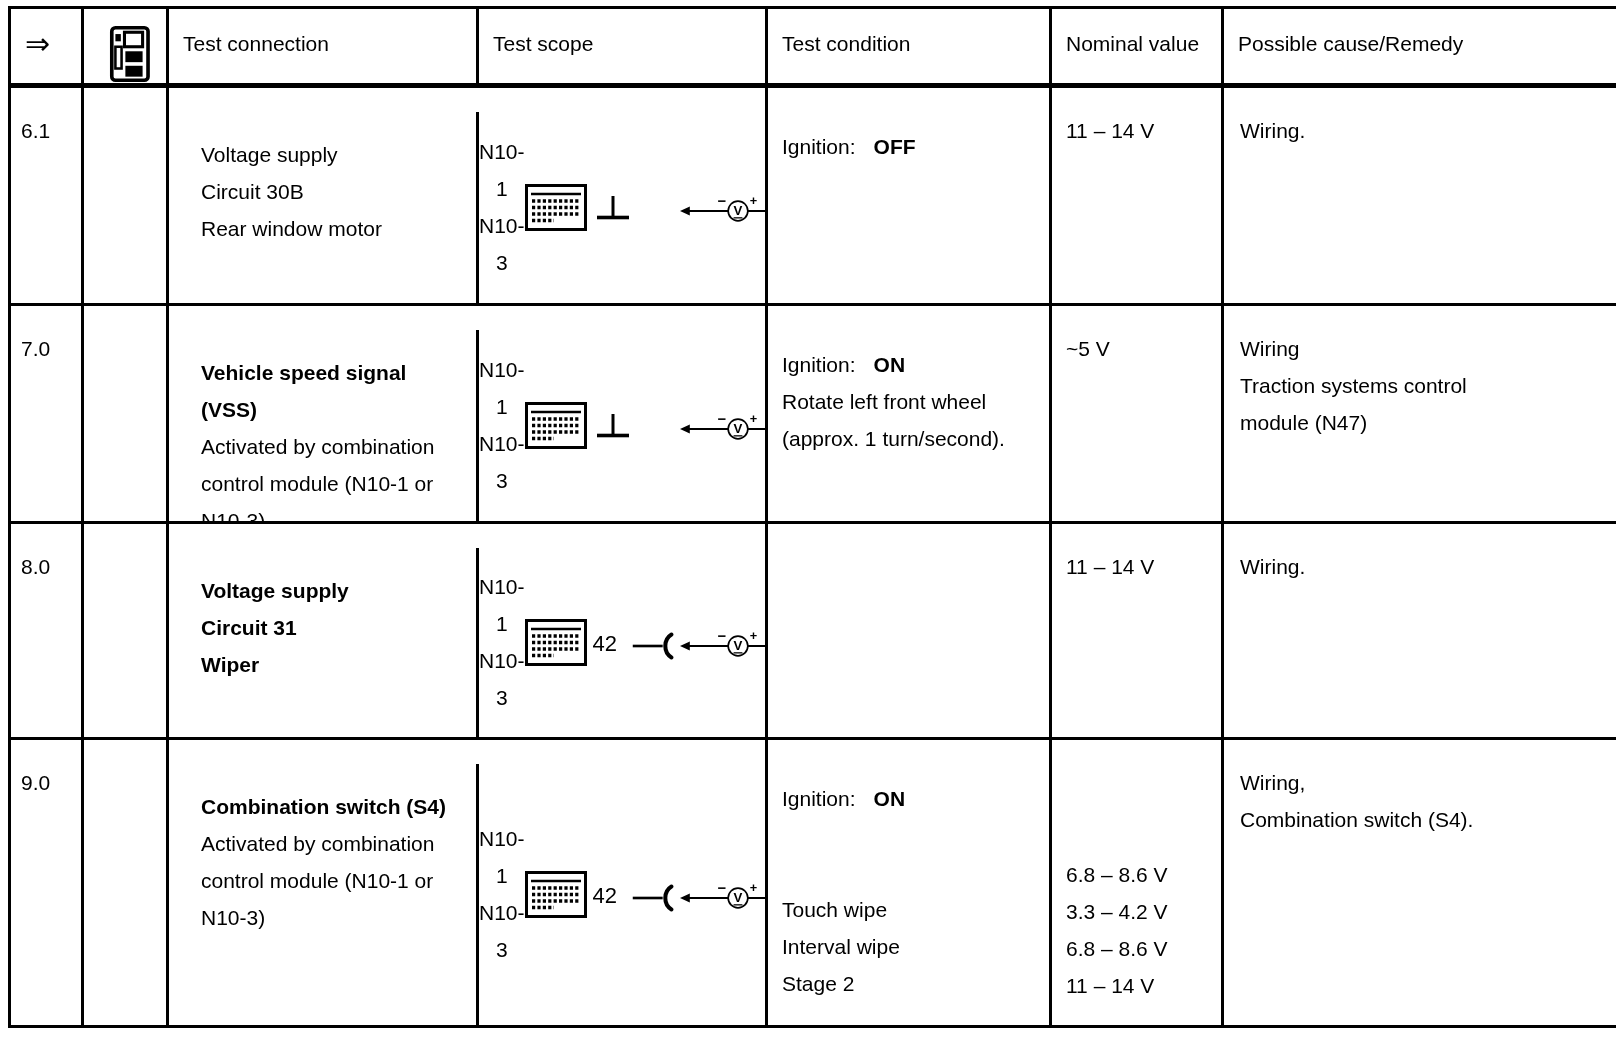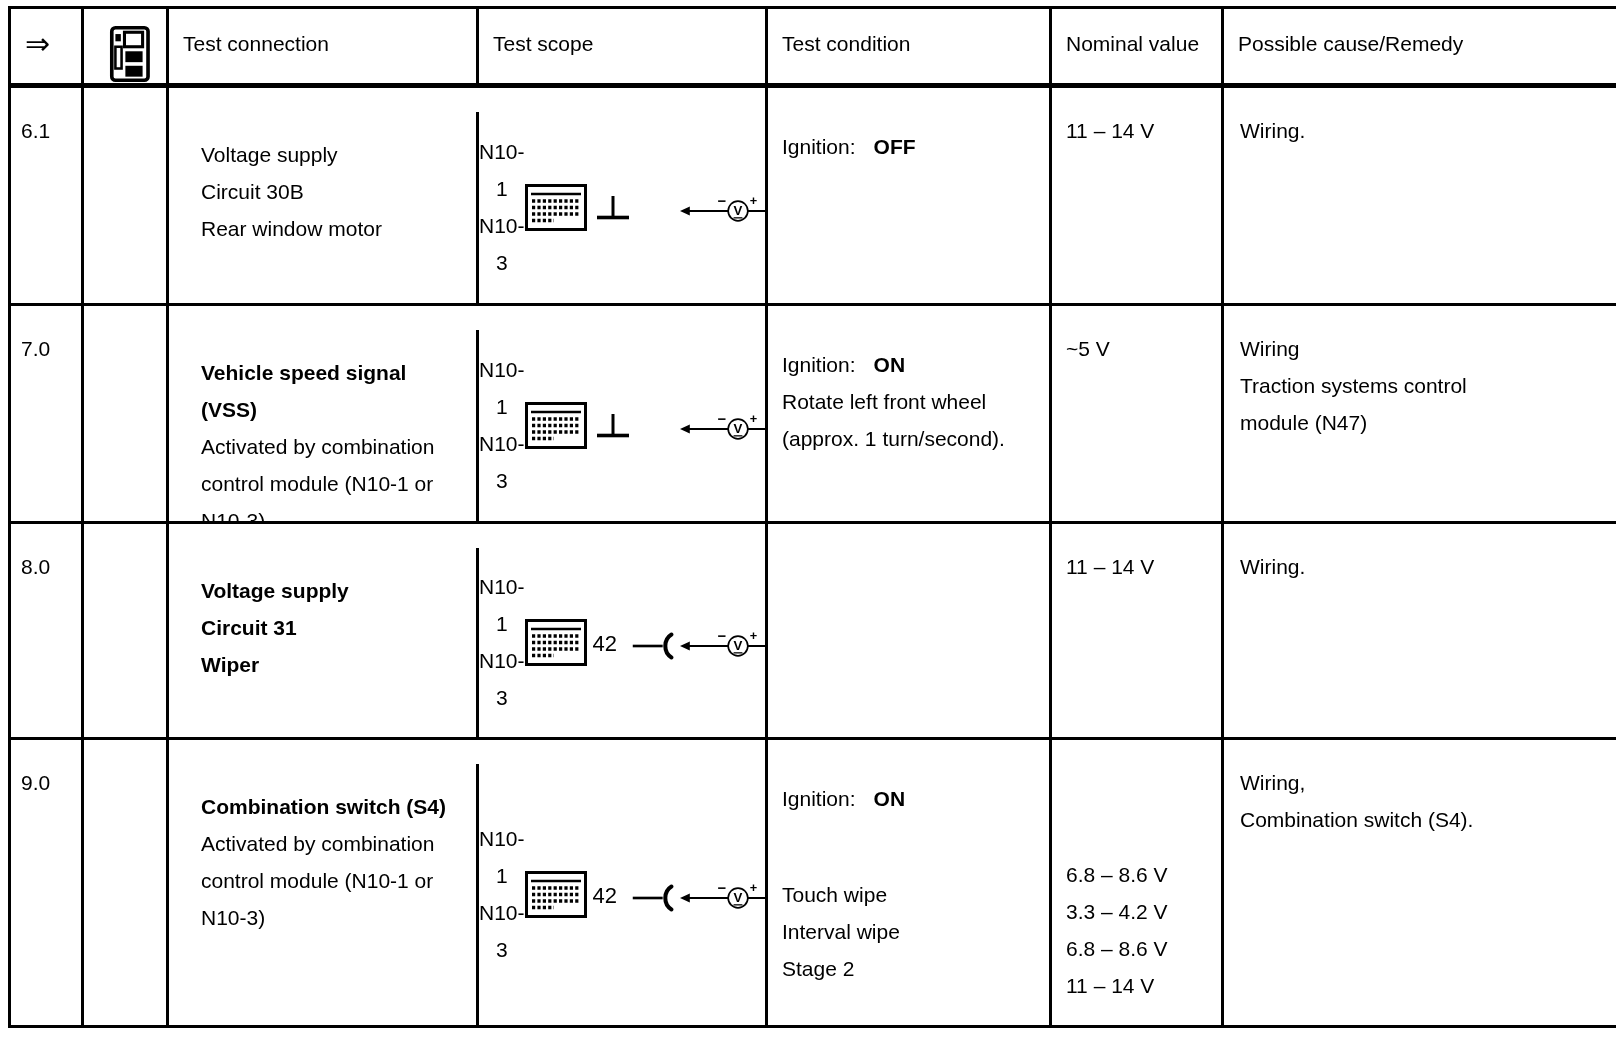--- a/index.html
+++ b/index.html
@@ -27,21 +27,21 @@
   .cell.hdr{border-bottom-width:5px;padding:16px 6px 0 14px;}
   .hdr-arrow{font-size:30px;padding-left:10px;padding-top:14px;}
   .hdr-icon{display:flex;align-items:flex-start;justify-content:center;padding-top:10px;padding-left:2px;}
   .b{font-weight:700;}
   .step{padding:24px 9px 0 10px;}
   .scope{padding:24px 10px 0 32px;margin-top:24px;}
   .cond{padding:40px 10px 0 14px;}
   .nom{padding:24px 6px 0 14px;}
   .rem{padding:24px 10px 0 16px;}
   .state{font-weight:700;margin-left:18px;}
-  .modes{margin-top:59px;}
+  .modes{margin-top:74px;}
   .nom-list{padding-top:116px;}
   
   .conn{display:flex;align-items:center;padding-top:22px;}
   .conn-units{text-align:center;line-height:37px;}
   .conn-block{display:block;margin:3px auto 2px auto;}
   .meter-line{
     display:flex;align-items:center;justify-content:space-between;
     width:100%;box-sizing:border-box;padding:4px 6px 0 6px;
   }
   .term-left{width:86px;display:flex;align-items:flex-end;gap:14px;font-size:22px;}

